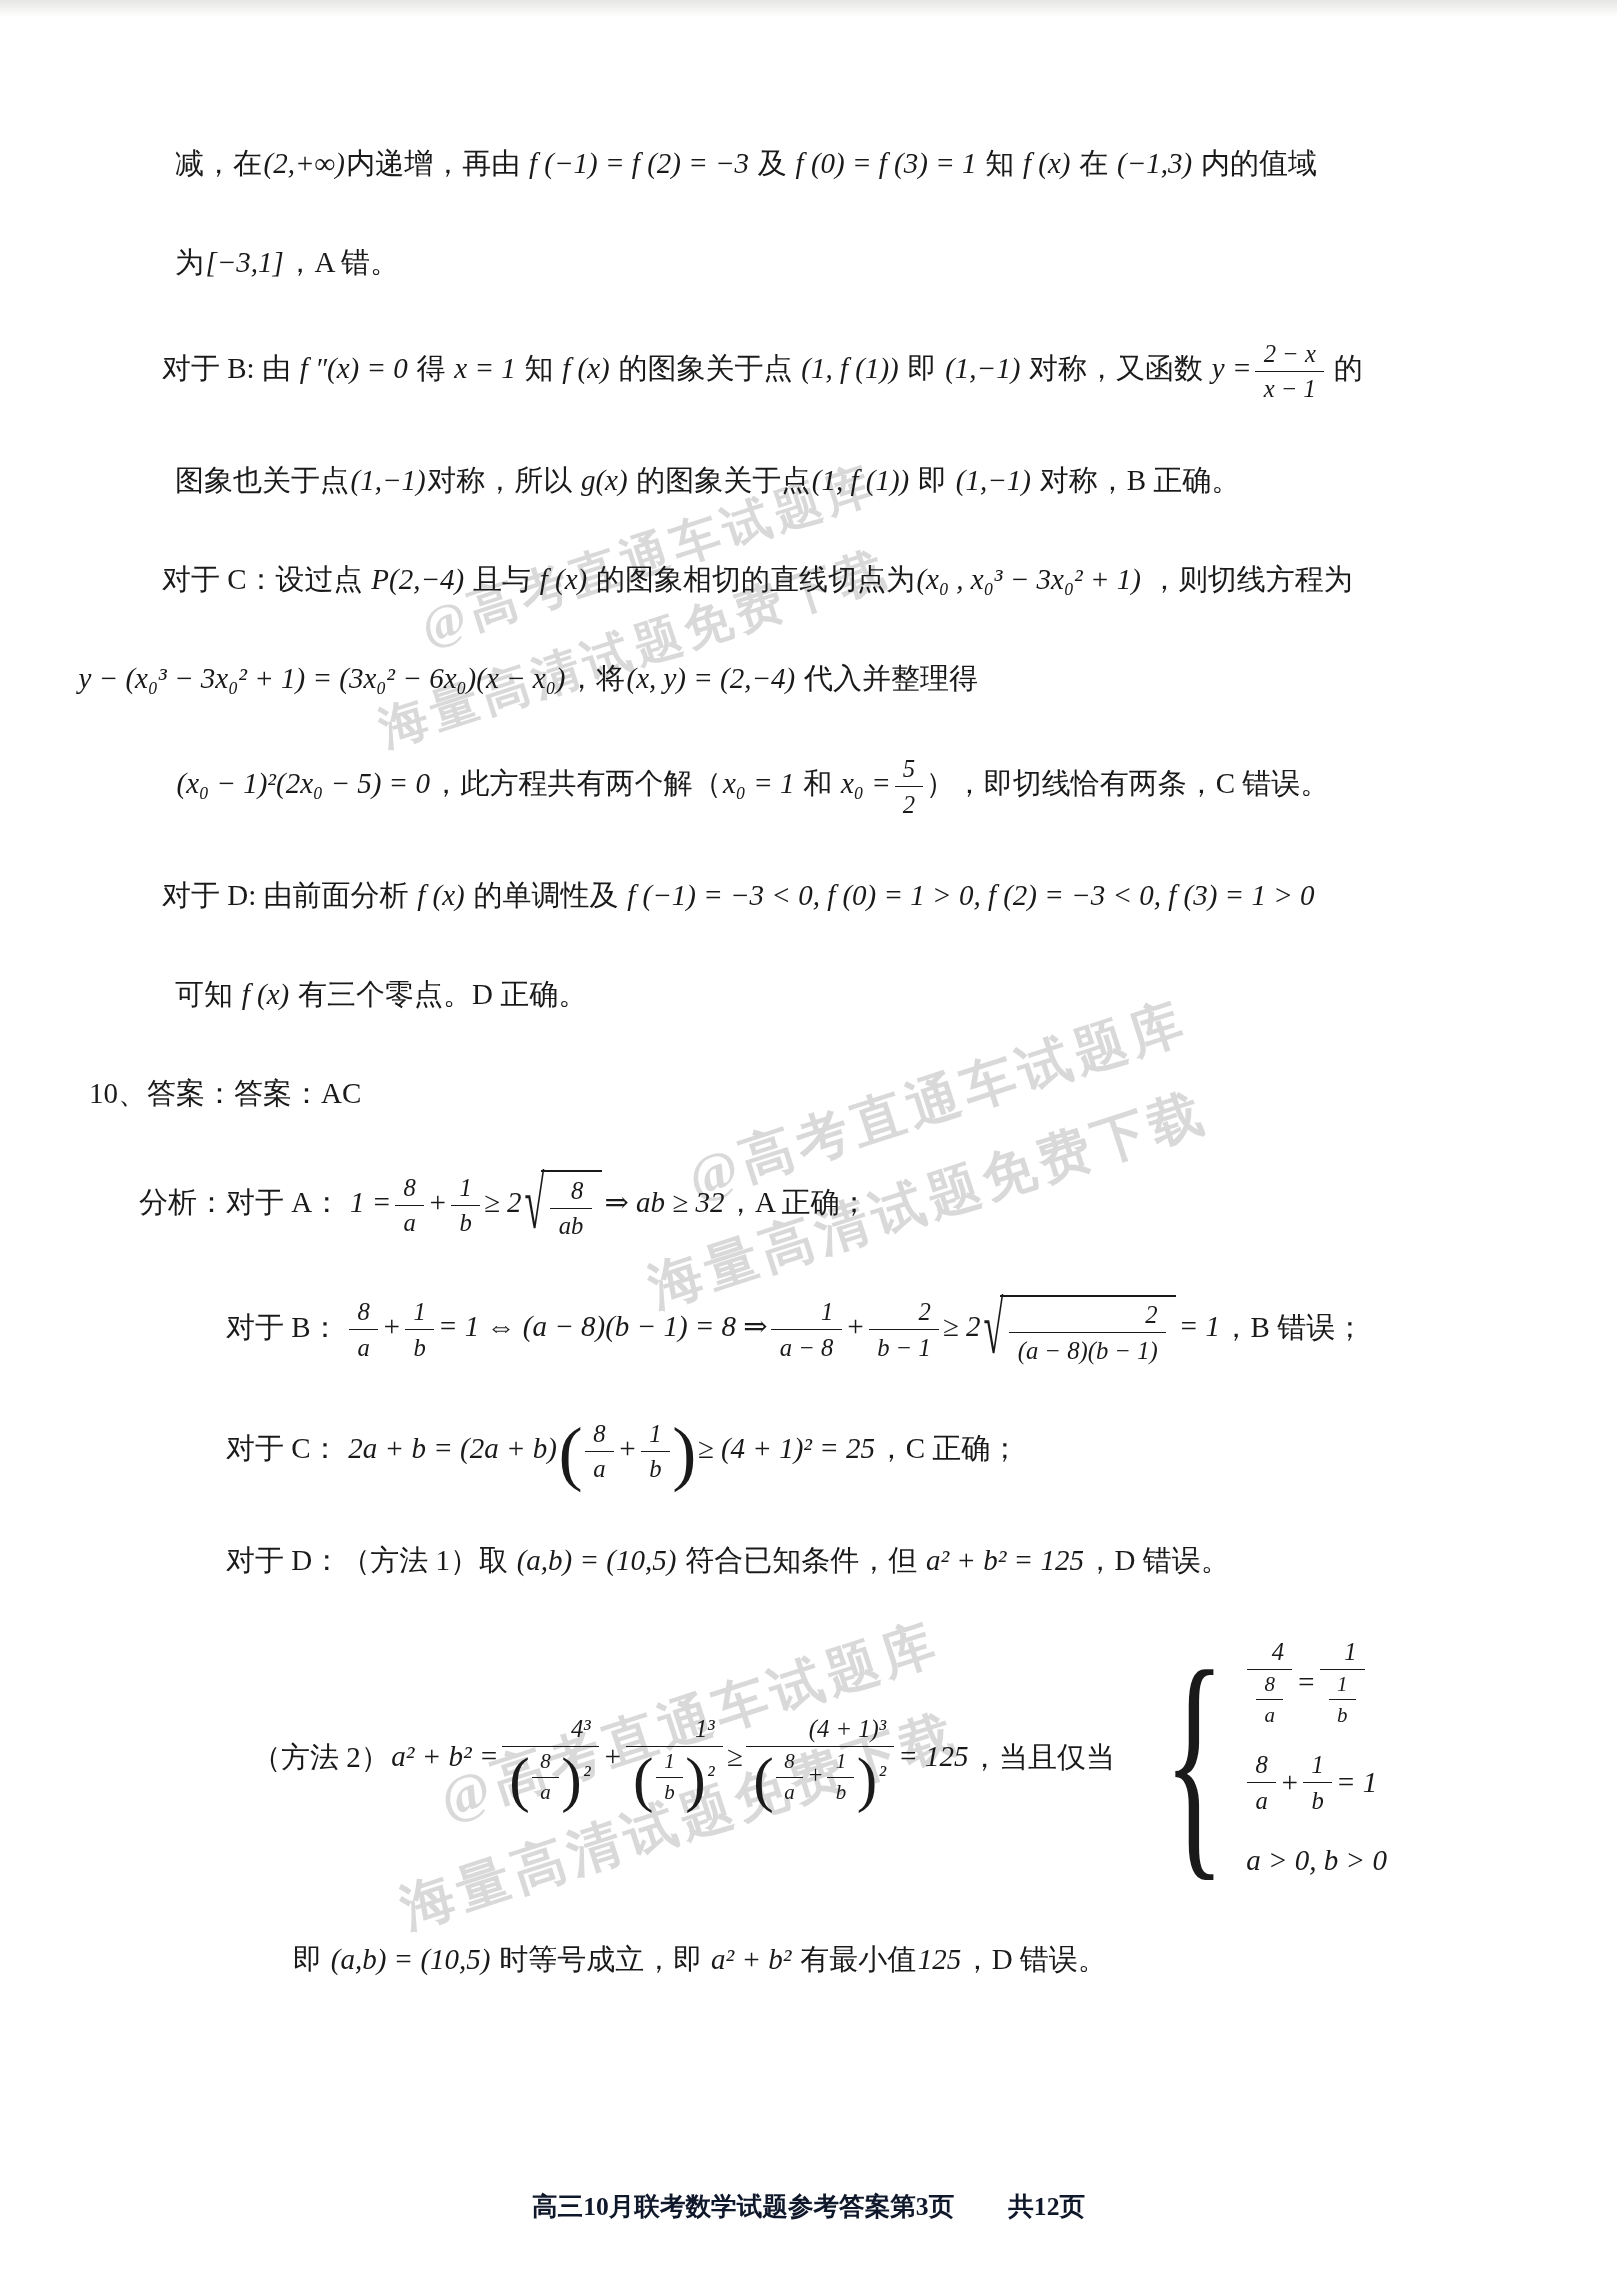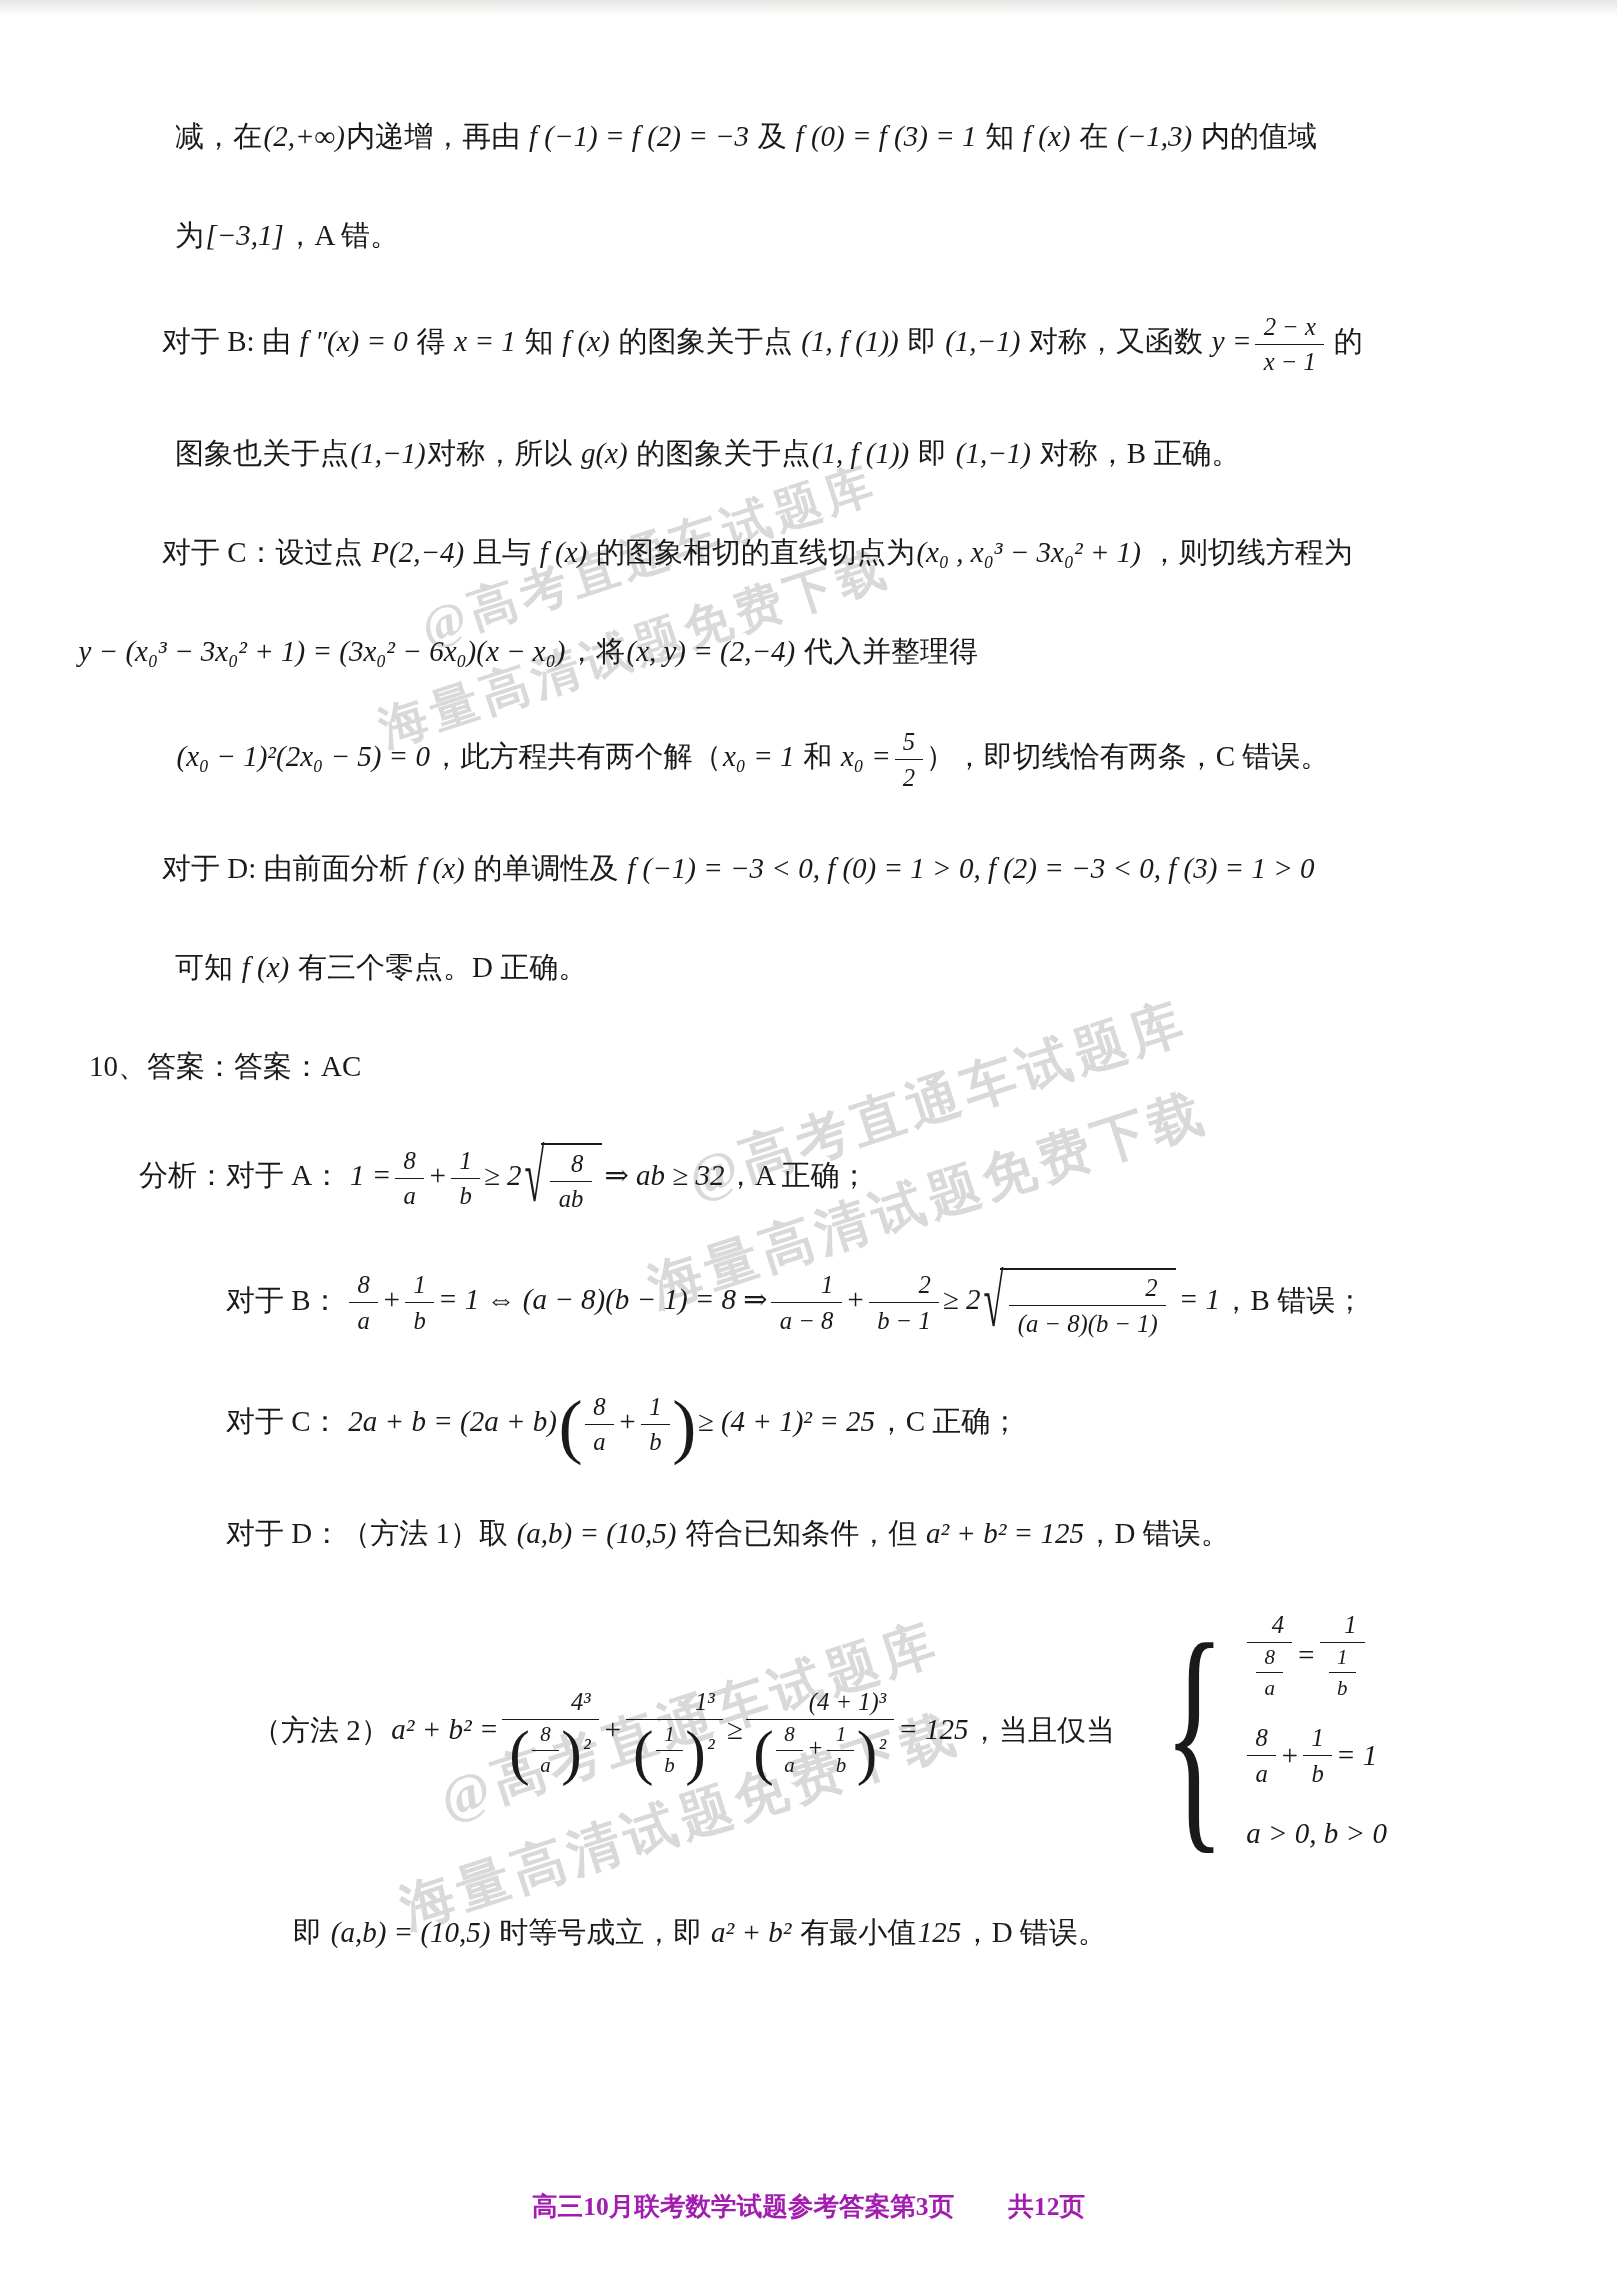--- a/index.html
+++ b/index.html
@@ -31,21 +31,21 @@
   
   .content{
     position:relative;z-index:1;
     padding-top:114px;padding-right:60px;
   }
   .para{
     font-size:29px;line-height:1.55;
     margin-bottom:54px;white-space:nowrap;
   }
   .i0{margin-left:89px;} .i1{margin-left:139px;} .i2{margin-left:162px;}
-  .i3{margin-left:175px;} .i4{margin-left:77px;} .i5{margin-left:226px;}
+  .i3{margin-left:175px;margin-top:27px;} .i4{margin-left:77px;} .i5{margin-left:226px;}
   .i6{margin-left:252px;} .i7{margin-left:293px;margin-top:6px;}
   .cjk{font-style:normal;}
   .math{font-style:italic;padding:0 1.5px;}
   
   .frac{
     display:inline-block;vertical-align:middle;
     text-align:right;font-size:0.85em;line-height:1.2;
     margin:0 2.3px;
   }
   .frac .num{display:block;border-bottom:1.9px solid #1a1a1a;padding:0 6.8px 2.3px;}
@@ -69,21 +69,21 @@
   .cases{display:inline-flex;align-items:center;vertical-align:middle;margin-left:10.5px;}
   .brace{
     display:inline-block;font-size:8.8em;line-height:0;
     transform:scaleX(0.5);margin-right:-10.5px;font-style:normal;
   }
   .cases-col{display:inline-flex;flex-direction:column;gap:22.6px;align-items:flex-start;}
   .cases-row{display:inline-flex;align-items:center;}
   
   .footer{
     position:absolute;left:0;right:0;bottom:60px;z-index:1;
-    text-align:center;font-size:25.6px;font-weight:bold;color:#a21caf;
+    text-align:center;font-size:25.6px;font-weight:bold;color:#0f172a;
   }
   .footer-gap{display:inline-block;width:54px;}
 </style>
 </head>
 <body>
 
 <div class="page">
 
   <div class="scan-edge"></div>
 

